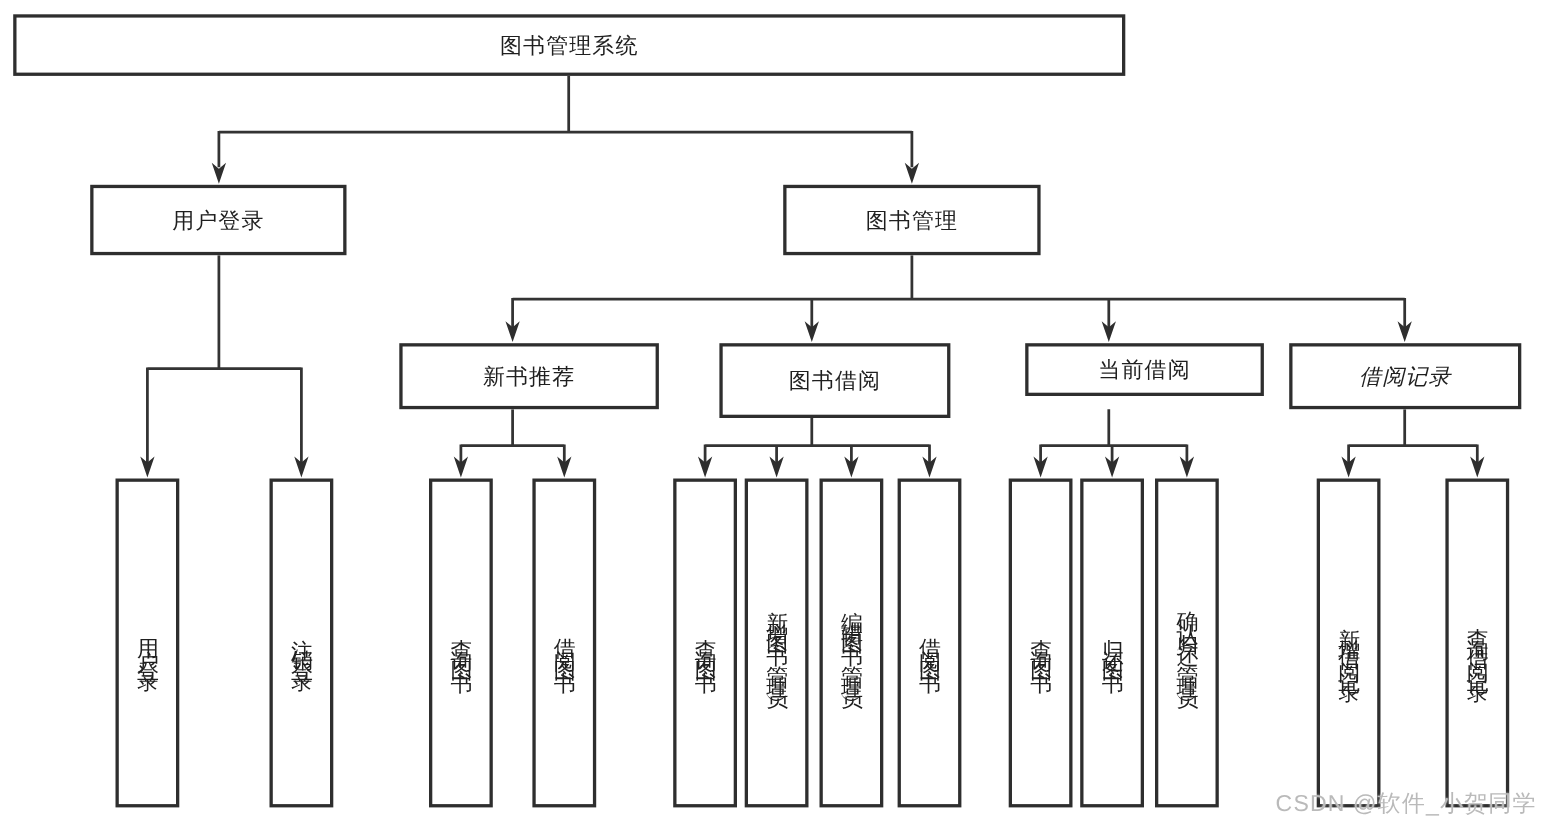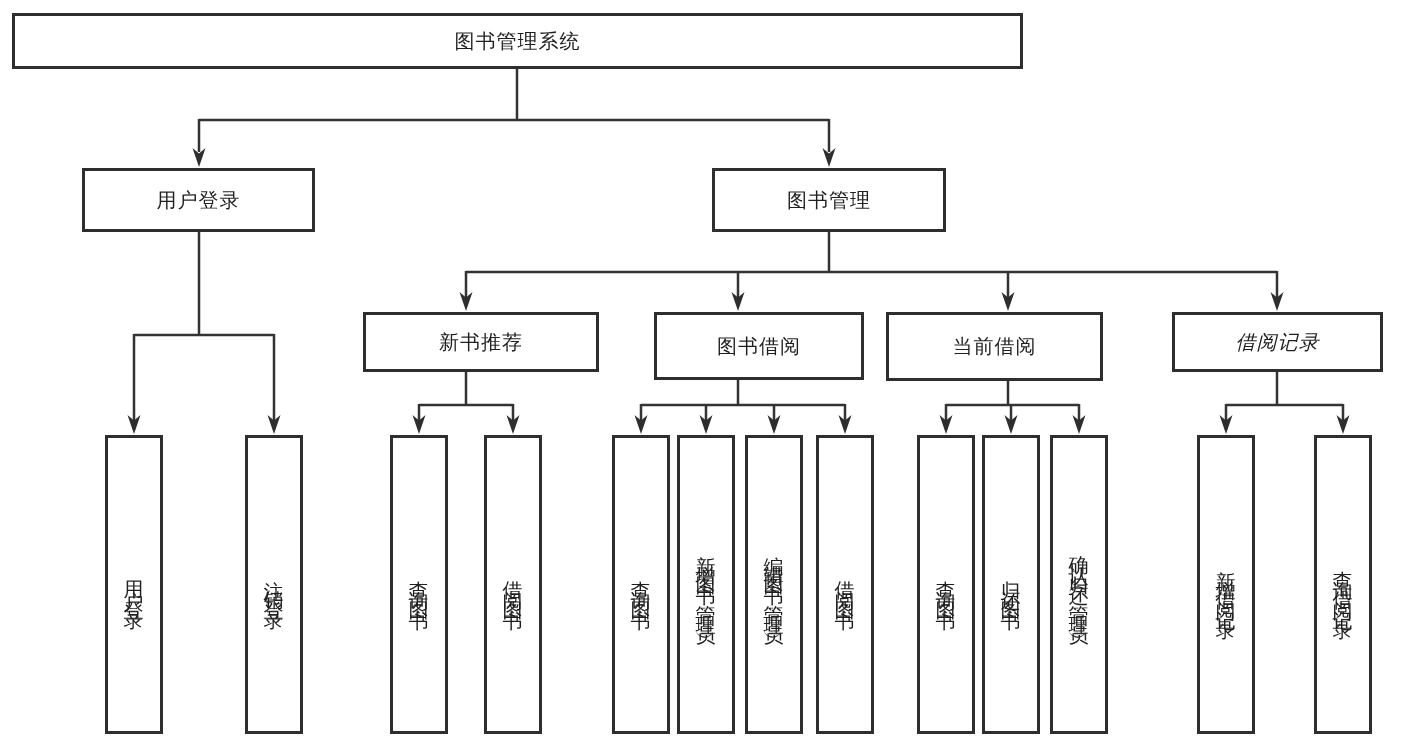--- a/index.html
+++ b/index.html
@@ -38,21 +38,21 @@
     letter-spacing: 10px;
     line-height: 1;
     white-space: normal;
   }
   
   .n-root    { left: 12px;  top: 13px;  width: 1011px; height: 56px; }
   .n-login   { left: 82px;  top: 168px; width: 233px;  height: 64px; }
   .n-mgmt    { left: 712px; top: 168px; width: 234px;  height: 64px; }
   .n-newbook { left: 363px; top: 312px; width: 236px;  height: 60px; }
   .n-borrow  { left: 633px; top: 312px; width: 210px;  height: 68px; margin-left: 21px; }
-  .n-current { left: 886px; top: 312px; width: 217px;  height: 69px; }
+  .n-current { left: 932px; top: 312px; width: 217px;  height: 48px; }
   .n-records { left: 1172px;top: 312px; width: 211px;  height: 60px; font-style: italic; }
   
   .lf { top: 435px; width: 58px; height: 299px; }
   .l-userlogin   { left: 105px; }
   .l-logout      { left: 245px; }
   .l-query1      { left: 390px; }
   .l-borrow1     { left: 484px; }
   .l-query2      { left: 612px; }
   .l-addbook     { left: 677px; }
   .l-editbook    { left: 745px; }
@@ -153,13 +153,14 @@
   <div class="node leaf lf l-query2">查询图书</div>
   <div class="node leaf lf l-addbook">新增图书（管理员）</div>
   <div class="node leaf lf l-editbook">编辑图书（管理员）</div>
   <div class="node leaf lf l-borrow2">借阅图书</div>
   <div class="node leaf lf l-query3">查询图书</div>
   <div class="node leaf lf l-return">归还图书</div>
   <div class="node leaf lf l-confirm">确认归还（管理员）</div>
   <div class="node leaf lf l-addrecord">新增借阅记录</div>
   <div class="node leaf lf l-queryrecord">查询借阅记录</div>
 
+  <div class="watermark">CSDN @软件_小贺同学</div>
 </div>
 
 </body></html>

